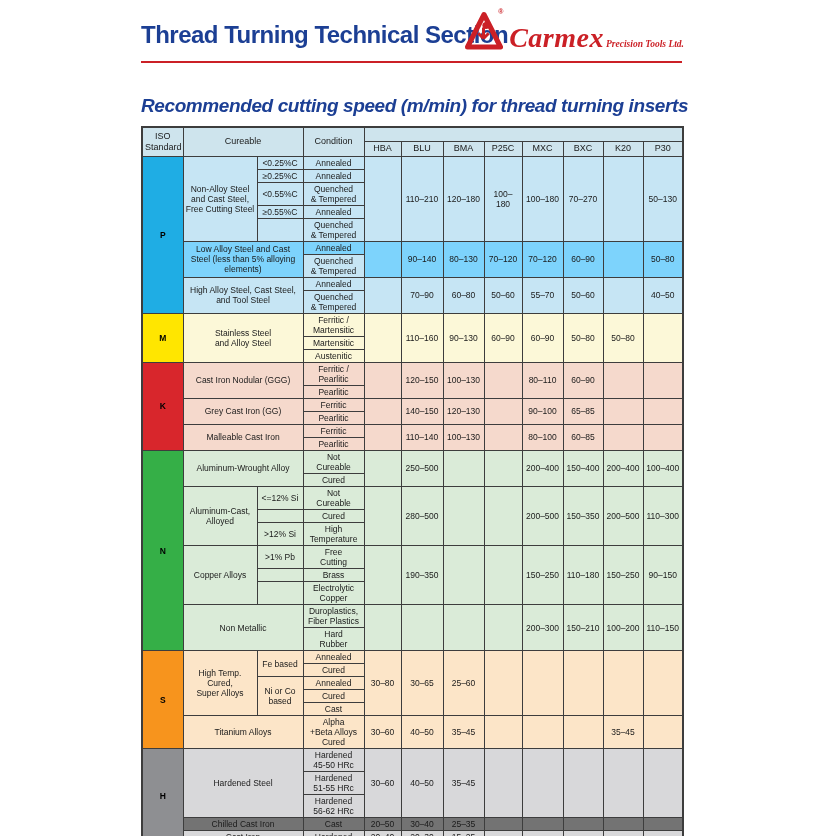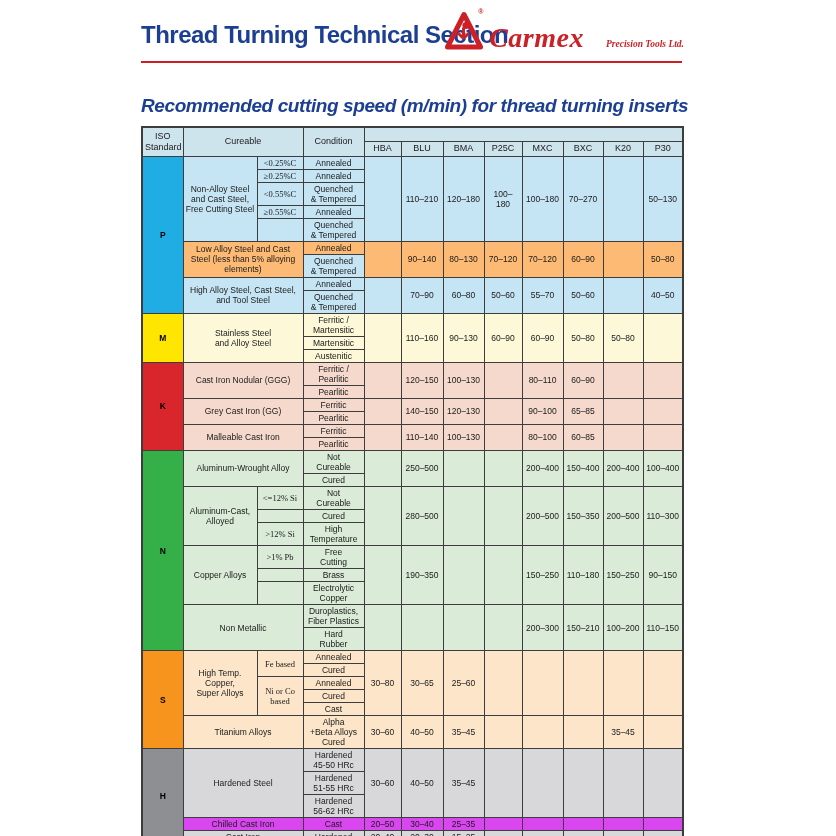--- a/index.html
+++ b/index.html
@@ -30,21 +30,21 @@
   .logo .brand {
     font-family: "Liberation Serif", serif;
     font-style: italic; font-weight: bold;
     font-size: 28px; line-height: 0.95;
     color: var(--red); margin-left: 6px; letter-spacing: 0.5px;
   }
   .logo .brand-suffix {
     font-family: "Liberation Serif", serif;
     font-style: italic; font-weight: bold;
     font-size: 9.5px; color: var(--red);
-    margin-left: 22px; padding-bottom: 3px; white-space: nowrap;
+    margin-left: 2px; padding-bottom: 3px; white-space: nowrap;
   }
   .red-rule {
     position: absolute; left: 141px; top: 61px;
     width: 541px; height: 2px; background: var(--red);
   }
   .section-title {
     position: absolute; left: 141px; top: 95px;
     font-size: 19px; font-weight: bold; font-style: italic;
     color: var(--navy); letter-spacing: -0.4px;
     white-space: nowrap;
@@ -67,21 +67,21 @@
     background: var(--headerbg);
     font-weight: normal; font-size: 9px;
   }
   th.band  { height: 14px; }
   th.grade { height: 15px; }
   td.letter {
     font-size: 30px; font-weight: bold; color: #000;
     padding: 0;
   }
   td.mat { text-align: left; padding-left: 3px; }
-  td.sub { text-align: left; padding-left: 3px; font-family: Liberation Serif, serif; }
+  td.sub { text-align: left; padding-left: 3px; }
   td.val { font-size: 8.5px; }
   td.c1 { height: 13px; }
   td.c2 { height: 21px; }
   td.c3 { height: 29px; }
 </style>
 </head>
 <body>
 
 <div class="doc-title">Thread Turning Technical Section</div>
 
@@ -162,21 +162,21 @@
       </tr>
       <tr style="background: rgb(198, 229, 244);">
         <td class="sub" rowspan="1">≥0.55%C</td>
         <td class="cond c1">Annealed</td>
       </tr>
       <tr style="background: rgb(198, 229, 244);">
         <td class="sub" rowspan="1"></td>
         <td class="cond c2">Quenched
 &amp; Tempered</td>
       </tr>
-      <tr style="background: #fdba74;">
+      <tr style="background: #7dd3fc;">
         <td class="mat" rowspan="2" colspan="2">Low Alloy Steel and Cast
 Steel (less than 5% alloying
 elements)</td>
         <td class="cond c1">Annealed</td>
         <td class="val" rowspan="2"></td>
         <td class="val" rowspan="2">90–140</td>
         <td class="val" rowspan="2">80–130</td>
         <td class="val" rowspan="2">70–120</td>
         <td class="val" rowspan="2">70–120</td>
         <td class="val" rowspan="2">60–90</td>
@@ -348,21 +348,21 @@
         <td class="val" rowspan="2">150–210</td>
         <td class="val" rowspan="2">100–200</td>
         <td class="val" rowspan="2">110–150</td>
       </tr>
       <tr style="background: rgb(218, 235, 216);">
         <td class="cond c2">Hard
 Rubber</td>
       </tr>
       <tr style="background: rgb(252, 229, 200);">
         <td class="letter" rowspan="6" style="background: rgb(247, 148, 29);">S</td>
-        <td class="mat" rowspan="5" colspan="1">High Temp. Copper,
+        <td class="mat" rowspan="5" colspan="1">High Temp. Cured,
 Super Alloys</td>
         <td class="sub" rowspan="2">Fe based</td>
         <td class="cond c1">Annealed</td>
         <td class="val" rowspan="5">30–80</td>
         <td class="val" rowspan="5">30–65</td>
         <td class="val" rowspan="5">25–60</td>
         <td class="val" rowspan="5"></td>
         <td class="val" rowspan="5"></td>
         <td class="val" rowspan="5"></td>
         <td class="val" rowspan="5"></td>
@@ -411,21 +411,21 @@
         <td class="val" rowspan="3"></td>
       </tr>
       <tr style="background: rgb(216, 216, 218);">
         <td class="cond c2">Hardened
 51-55 HRc</td>
       </tr>
       <tr style="background: rgb(216, 216, 218);">
         <td class="cond c2">Hardened
 56-62 HRc</td>
       </tr>
-      <tr style="background: #d946ef;">
+      <tr style="background: #737373;">
         <td class="mat" rowspan="1" colspan="2">Chilled Cast Iron</td>
         <td class="cond c1">Cast</td>
         <td class="val" rowspan="1">20–50</td>
         <td class="val" rowspan="1">30–40</td>
         <td class="val" rowspan="1">25–35</td>
         <td class="val" rowspan="1"></td>
         <td class="val" rowspan="1"></td>
         <td class="val" rowspan="1"></td>
         <td class="val" rowspan="1"></td>
         <td class="val" rowspan="1"></td>

